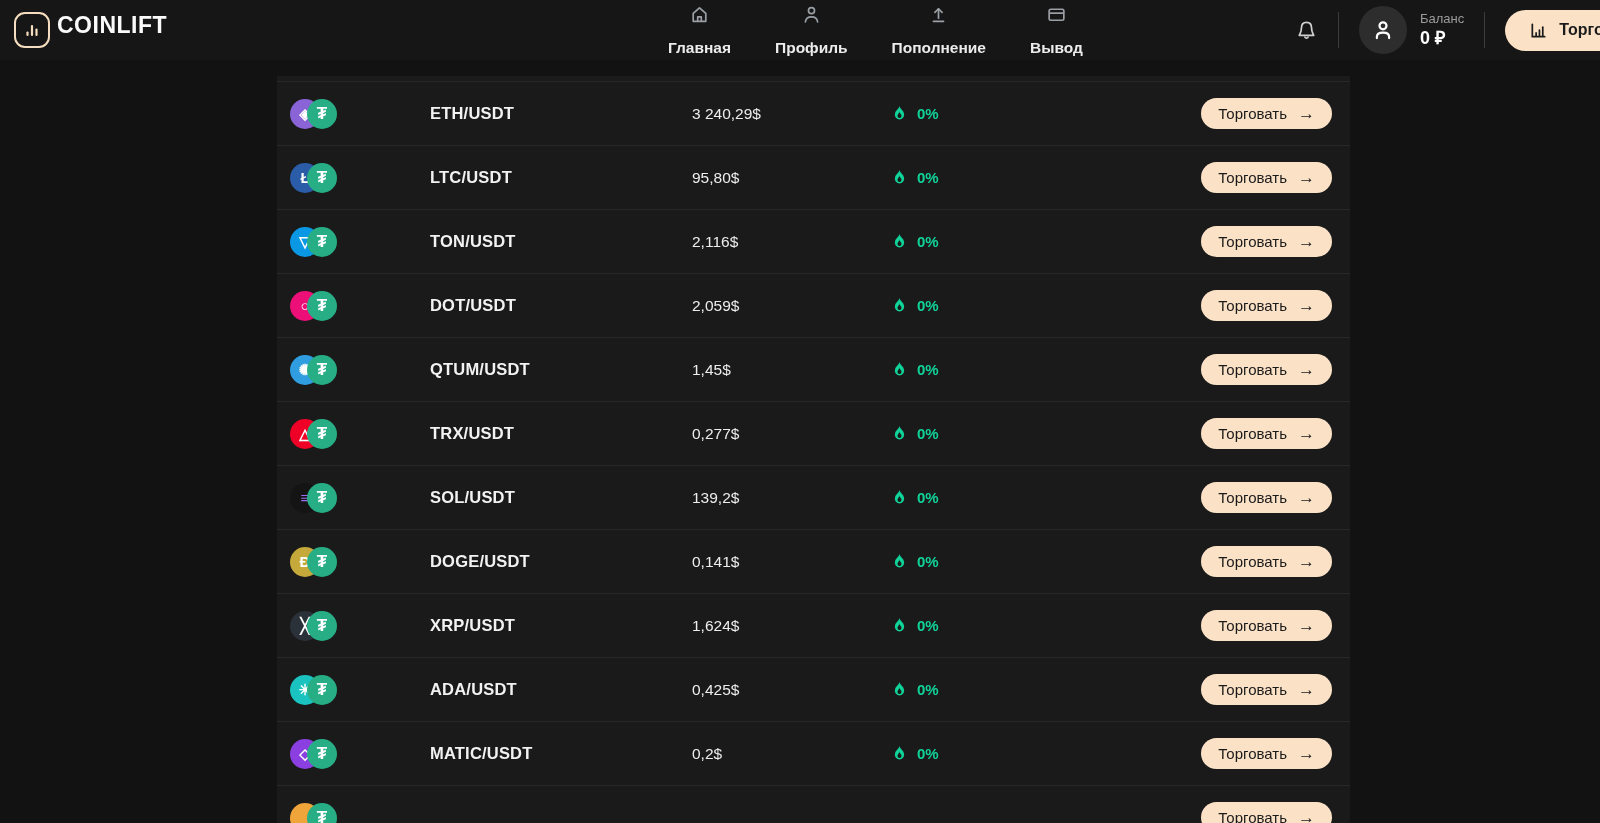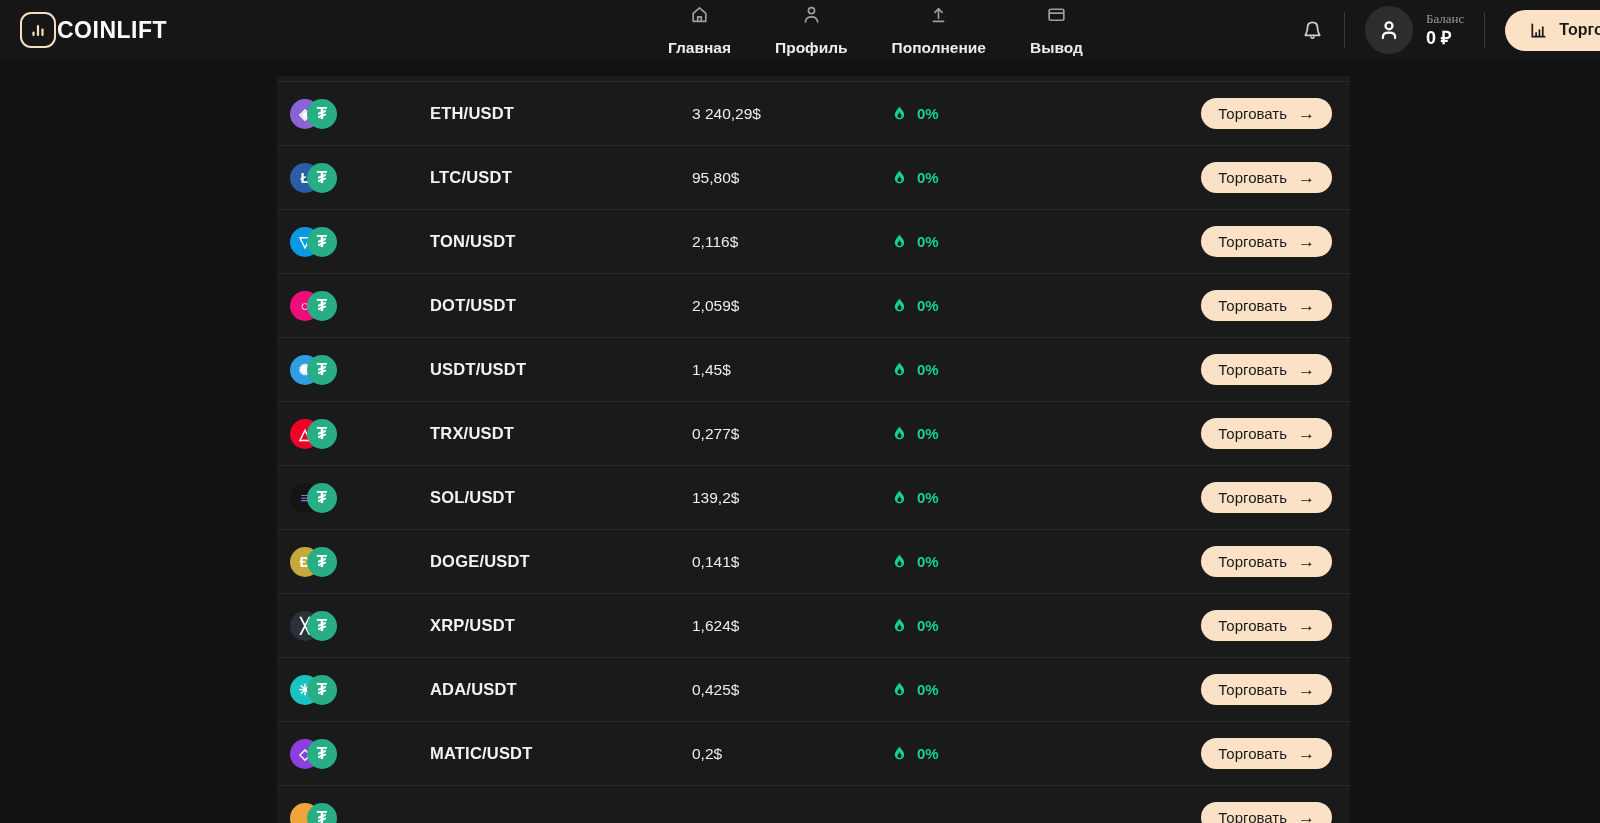--- a/index.html
+++ b/index.html
@@ -8,39 +8,39 @@
     background:#121212;
     font-family:"Liberation Sans", sans-serif;
     color:#f1f1f1;
     -webkit-font-smoothing:antialiased;
   }
   
   .header{
     position:absolute;left:0;top:0;width:1600px;height:60px;
     background:#161616;display:flex;align-items:center;
   }
-  .brand{display:flex;align-items:center;gap:1px;margin-left:20px;cursor:pointer;}
+  .brand{display:flex;align-items:flex-start;gap:7px;margin-left:14px;cursor:pointer;}
   .logo-box{
     width:36px;height:36px;border:2px solid #f6ddc0;border-radius:11px;
     display:flex;align-items:center;justify-content:center;box-sizing:border-box;
   }
   .brand-name{font-size:23px;font-weight:700;letter-spacing:.5px;color:#fafafa;}
   .nav{position:absolute;left:668px;top:0;height:60px;display:flex;align-items:center;gap:44px;}
   .nav-item{display:flex;align-items:center;gap:10px;cursor:pointer;flex-direction:column;}
   .nav-item svg{color:#9aa0a6;}
   .nav-label{font-size:15.5px;font-weight:700;color:#ececec;white-space:nowrap;}
   .right-cluster{position:absolute;right:0;top:0;height:60px;display:flex;align-items:center;}
   .bell{color:#cfcfcf;cursor:pointer;display:flex;align-items:center;}
   .vdiv{width:1px;height:36px;background:#3c3c3c;margin:0 20px;}
   .avatar{
     width:48px;height:48px;border-radius:50%;background:#2d2d2d;
     display:flex;align-items:center;justify-content:center;cursor:pointer;flex:0 0 auto;
   }
   .balance{margin-left:13px;display:flex;flex-direction:column;justify-content:center;line-height:1.25;}
-  .balance-label{font-size:13px;color:#9b9b9b;font-family:Liberation Serif, serif;}
+  .balance-label{font-size:13px;color:#9b9b9b;}
   .balance-value{font-size:18px;font-weight:700;color:#ffffff;}
   .trade-top{
     display:flex;align-items:center;gap:11px;
     background:#fbe2c6;border:none;border-radius:21px;height:41px;
     padding:0 24px;font-family:inherit;font-size:16px;font-weight:600;color:#1b1b1b;
     cursor:pointer;white-space:nowrap;margin-right:-64px;
   }
   
   .market{position:absolute;left:277px;top:76px;width:1073px;}
   .cut-row-top{height:5px;background:#1b1b1b;}
@@ -251,21 +251,21 @@
         <span class="arr">→</span>
       </button>
     </div>
   </div>
 
   <div class="row">
     <div class="icons">
       <span class="coin base" style="background: rgb(47, 157, 224);">✺</span>
       <span class="coin quote" style="background: rgb(39, 174, 133);">₮</span>
     </div>
-    <div class="pair">USDT/USDT</div>
+    <div class="pair">QTUM/USDT</div>
     <div class="price">1,45$</div>
     <div class="change" style="color: rgb(16, 211, 154);">
       <span style="display:flex;">
         <svg width="17" height="17" viewBox="0 0 16 16">
           <path fill-rule="evenodd" clip-rule="evenodd" fill="currentColor" d="M8 .8C8 3.8 3.6 5 3.6 9.2a4.4 4.4 0 0 0 8.8 0C12.4 5 8 3.8 8 .8ZM8 6.4c0 1.5-1.9 2.1-1.9 3.9a1.9 1.9 0 0 0 3.8 0C9.9 8.5 8 7.9 8 6.4Z"></path>
         </svg>
       </span>
       <span class="pct" style="color: rgb(16, 211, 154);">0%</span>
     </div>
     <div class="actions">

